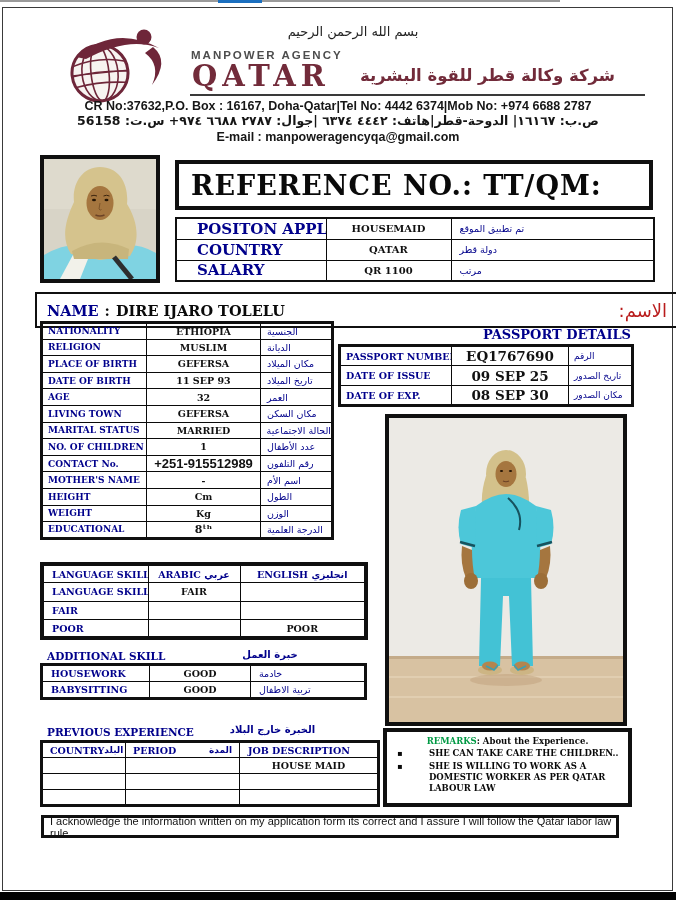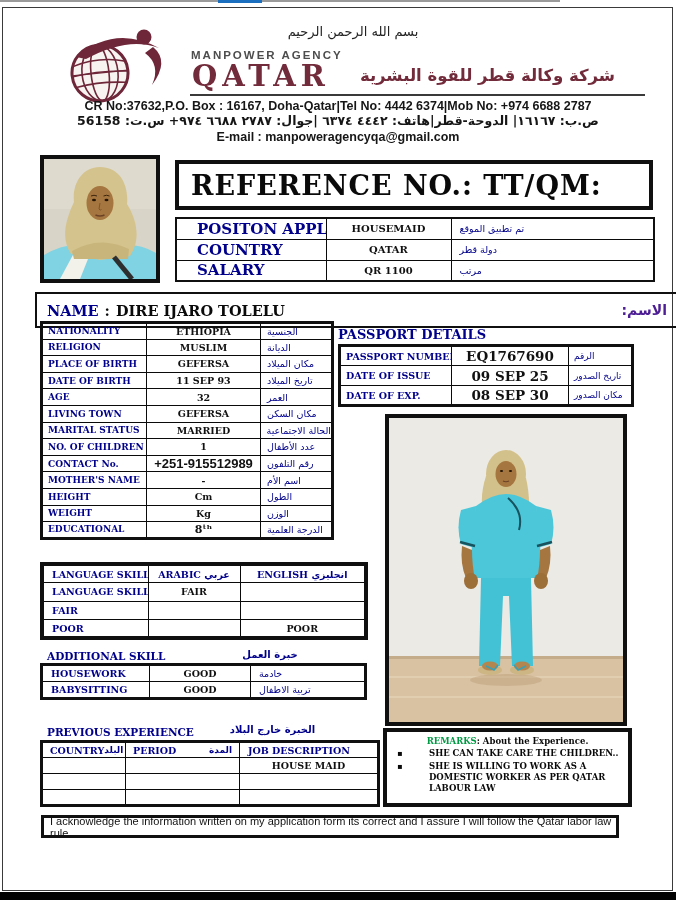--- a/index.html
+++ b/index.html
@@ -45,33 +45,33 @@
   .pos-table td { height:21px; font-size:10px; }
   .pos-table td:nth-child(1) { color:#00008b; font-weight:bold; padding-left:20px; font-size:15px; }
   .pos-table td:nth-child(2) { text-align:center; font-weight:bold; color:#111; }
   .pos-table td:nth-child(3) { direction:rtl; text-align:left; padding-left:8px; color:#00008b; font-family:"DejaVu Sans",sans-serif; font-size:9.5px; }
 
   
   .name-bar { left:35px; top:292px; width:644px; height:25px; border:2px solid #101010; display:flex; align-items:center; justify-content:space-between; padding:16px 10px; }
   .name-bar .nm-label { color:#00008b; font-weight:bold; font-size:14.5px; }
   .name-bar .nm-sep, .name-bar .nm-value { color:#0a0a0a; font-weight:bold; font-size:14.5px; }
   .name-bar .nm-sep { margin:0 6px; }
-  .name-bar .nm-ar { color:#4c1d95; font-weight:bold; font-size:14px; direction:rtl; }
+  .name-bar .nm-ar { color:#b91c1c; font-weight:normal; font-size:18px; direction:rtl; }
 
   
   .personal { left:40px; top:321px; width:291px; border:3px solid #101010; }
   .personal td { height:16.6px; font-size:9px; }
   .personal td:nth-child(1) { color:#00008b; font-weight:bold; padding-left:5px; }
   .personal td:nth-child(2) { text-align:center; font-weight:bold; color:#111; font-size:9.5px; }
   .personal td:nth-child(3) { direction:rtl; text-align:left; padding-left:6px; color:#00008b; font-family:"DejaVu Sans",sans-serif; font-size:9.5px; }
   .personal tr:nth-child(9) td:nth-child(2) { font-family:"Liberation Sans",sans-serif; font-size:13px; font-weight:bold; }
   .personal tr:nth-child(13) td:nth-child(2) { font-size:11px; }
 
   
-  .passport-title { left:338px; top:327px; width:293px; text-align:left; color:#00008b; font-weight:bold; font-size:13px; }
+  .passport-title { left:338px; top:327px; width:293px; text-align:right; color:#00008b; font-weight:bold; font-size:13px; }
   .passport-table { left:338px; top:344px; width:293px; border:3px solid #101010; }
   .passport-table td { height:20px; font-size:9.5px; }
   .passport-table td:nth-child(1) { color:#00008b; font-weight:bold; padding-left:5px; }
   .passport-table td:nth-child(2) { text-align:center; font-weight:bold; color:#111; font-size:13.5px; }
   .passport-table td:nth-child(3) { direction:rtl; text-align:left; padding-left:5px; color:#00008b; font-family:"DejaVu Sans",sans-serif; font-size:9px; }
 
   
   .lang-table { left:40px; top:562px; width:324px; border:4px solid #101010; }
   .lang-table th, .lang-table td { height:18.5px; font-size:9.5px; }
   .lang-table th { color:#00008b; font-weight:bold; text-align:center; }

